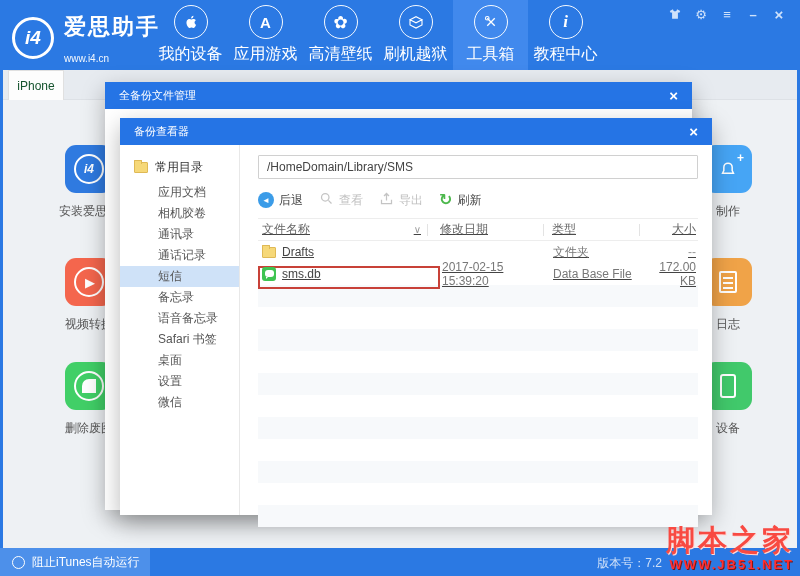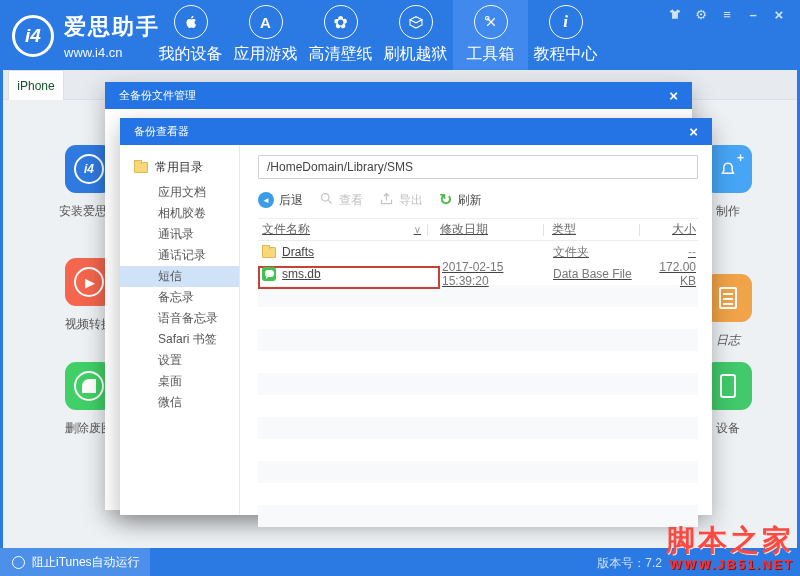--- a/index.html
+++ b/index.html
@@ -8,21 +8,21 @@
   .app { position:relative; width:800px; height:576px; background:#2b79e3; overflow:hidden; }
 
   
   .header { position:absolute; left:0; top:0; width:800px; height:70px; background:#2b79e3; }
   .brand { position:absolute; left:12px; top:12px; display:flex; align-items:center; }
   .logo-circle { width:42px; height:42px; border:3px solid #fff; border-radius:50%;
     display:flex; align-items:center; justify-content:center; color:#fff; font-weight:bold;
     font-size:19px; font-style:italic; }
   .brand-text { margin-left:10px; color:#fff; }
   .brand-name { font-size:22px; font-weight:bold; letter-spacing:2px; }
-  .brand-url { font-size:13px; margin-top:3px; opacity:.95; }
+  .brand-url { font-size:10px; margin-top:11px; opacity:.95; }
 
   .nav { position:absolute; left:153px; top:0; height:70px; display:flex; }
   .nav-item { width:75px; height:70px; display:flex; flex-direction:column; align-items:center;
     justify-content:center; color:#fff; cursor:pointer; }
   .nav-item.active { background:#4189ed; }
   .nav-icon { width:34px; height:34px; border:1.5px solid rgba(255,255,255,.95); border-radius:50%;
     display:flex; align-items:center; justify-content:center; margin-bottom:5px; }
   .nav-icon svg { display:block; }
   .nav-label { font-size:16px; white-space:nowrap; }
   .glyph-a { font-size:15px; color:#fff; font-weight:bold; }
@@ -229,21 +229,21 @@
 
       <div class="tile" style="left:677px; top:45px;">
         <div class="tile-icon" style="background:#46a5f5;">
           <svg width="20" height="20" viewBox="0 0 24 24">
               <path fill="none" stroke="#fff" stroke-width="1.8" d="M12 5a5 5 0 0 0-5 5v4l-1.5 3h13L17 14v-4a5 5 0 0 0-5-5z"></path>
             </svg>
           <span class="bell-plus">+</span>
         </div>
         <div class="tile-label">制作</div>
       </div>
-      <div class="tile" style="left:677px; top:174px;font-style:italic;">
+      <div class="tile" style="left:677px; top:158px;">
         <div class="tile-icon" style="background:#f0a348;">
             <span class="doc-lines"></span>
           </div>
         <div class="tile-label">日志</div>
       </div>
       <div class="tile" style="left:677px; top:262px;">
         <div class="tile-icon" style="background:#41c96b;">
             <span class="phone-shape"></span>
           </div>
         <div class="tile-label">设备</div>
@@ -271,22 +271,22 @@
           <span>常用目录</span>
         </div>
         <div class="side-item">应用文档</div>
         <div class="side-item">相机胶卷</div>
         <div class="side-item">通讯录</div>
         <div class="side-item">通话记录</div>
         <div class="side-item selected">短信</div>
         <div class="side-item">备忘录</div>
         <div class="side-item">语音备忘录</div>
         <div class="side-item">Safari 书签</div>
+        <div class="side-item">桌面</div>
         <div class="side-item">设置</div>
-        <div class="side-item">桌面</div>
         <div class="side-item">微信</div>
       </div>
 
       <div class="pane">
         <div class="path-input">/HomeDomain/Library/SMS</div>
 
         <div class="ftoolbar">
           <span class="tool">
             <span class="back-circle">◄</span>
             <span>后退</span>

